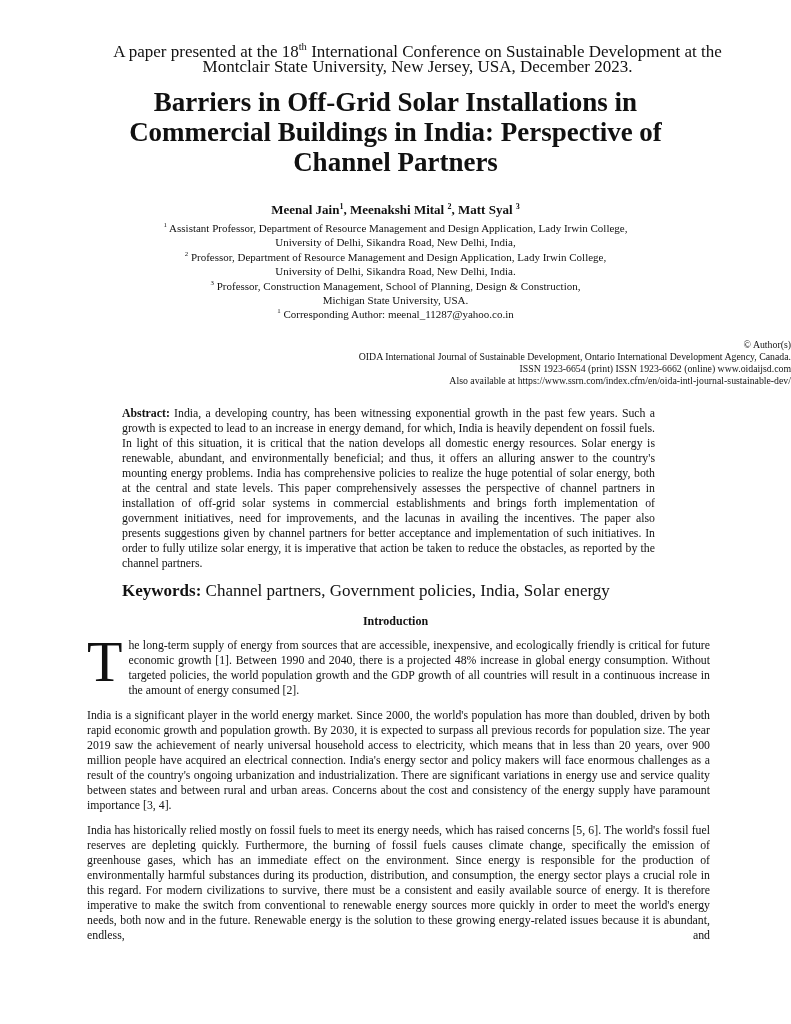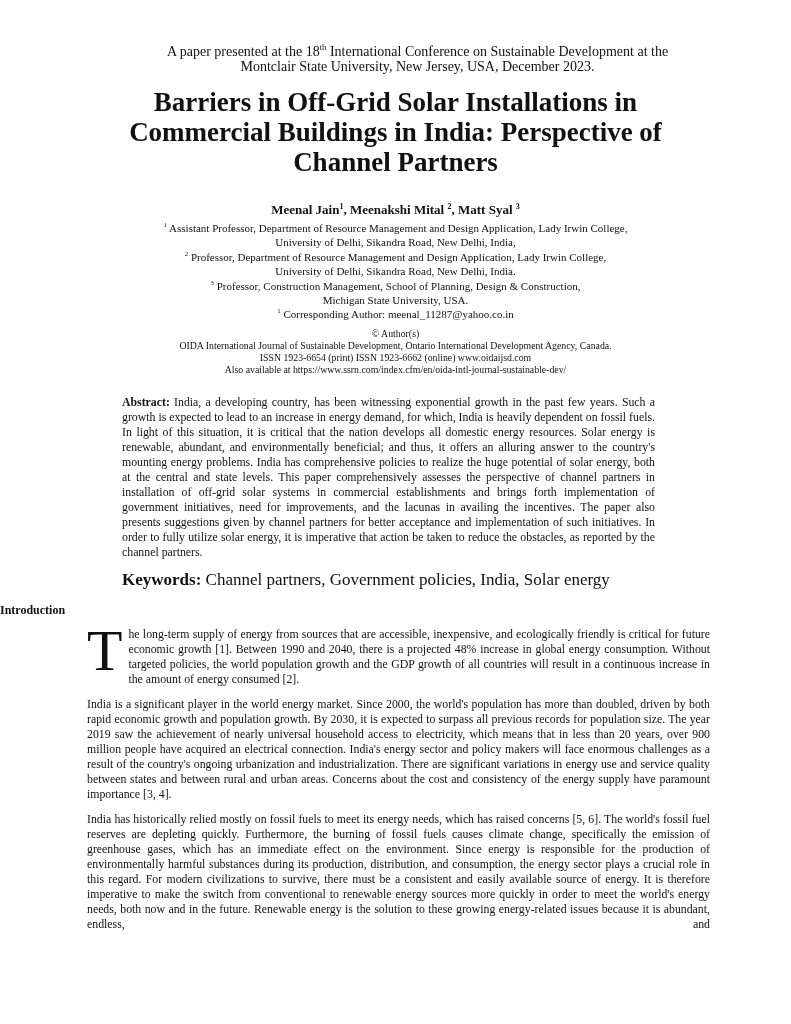--- a/index.html
+++ b/index.html
@@ -12,21 +12,21 @@
     color: #111;
     font-family: "Liberation Serif", "DejaVu Serif", serif;
     overflow: hidden;
     box-sizing: border-box;
   }
   .centered { text-align: center; }
   sup.s { vertical-align: super; font-size: 62%; line-height: 0; }
 
   .conference-note {
     padding-top: 44px;
-    font-size: 14px;
+    font-size: 17px;
     line-height: 15px;
     padding-left: 44px;
   }
   .paper-title {
     margin: 13px auto 0;
     max-width: 600px;
     font-size: 27px;
     line-height: 30px;
     font-weight: bold;
   }
@@ -35,41 +35,42 @@
     font-size: 13px;
     line-height: 17px;
     font-weight: bold;
   }
   .affiliations {
     margin-top: 3px;
     font-size: 11px;
     line-height: 14.4px;
   }
   .imprint {
-    margin-top: 6px;
+    margin-top: 17px;
     font-size: 9.8px;
     line-height: 11.9px;
+    text-align: right;
   }
   .abstract-block {
     margin: 20px 136px 0 122px;
     font-size: 11.8px;
     line-height: 15px;
     text-align: justify;
   }
   .keywords-line {
     margin: 12px 136px 0 122px;
     font-size: 17px;
     line-height: 15px;
   }
   .bold { font-weight: bold; }
   .section-heading {
     margin-top: 16px;
     font-size: 12px;
     font-weight: bold;
-    text-align: left;
+    text-align: center;
   }
   .body-paragraph {
     margin: 10px 81px 0 87px;
     font-size: 11.8px;
     line-height: 15px;
     text-align: justify;
   }
   .body-paragraph.first { margin-top: 9px; }
   .body-paragraph.continued { text-align-last: justify; }
   .dropcap {

